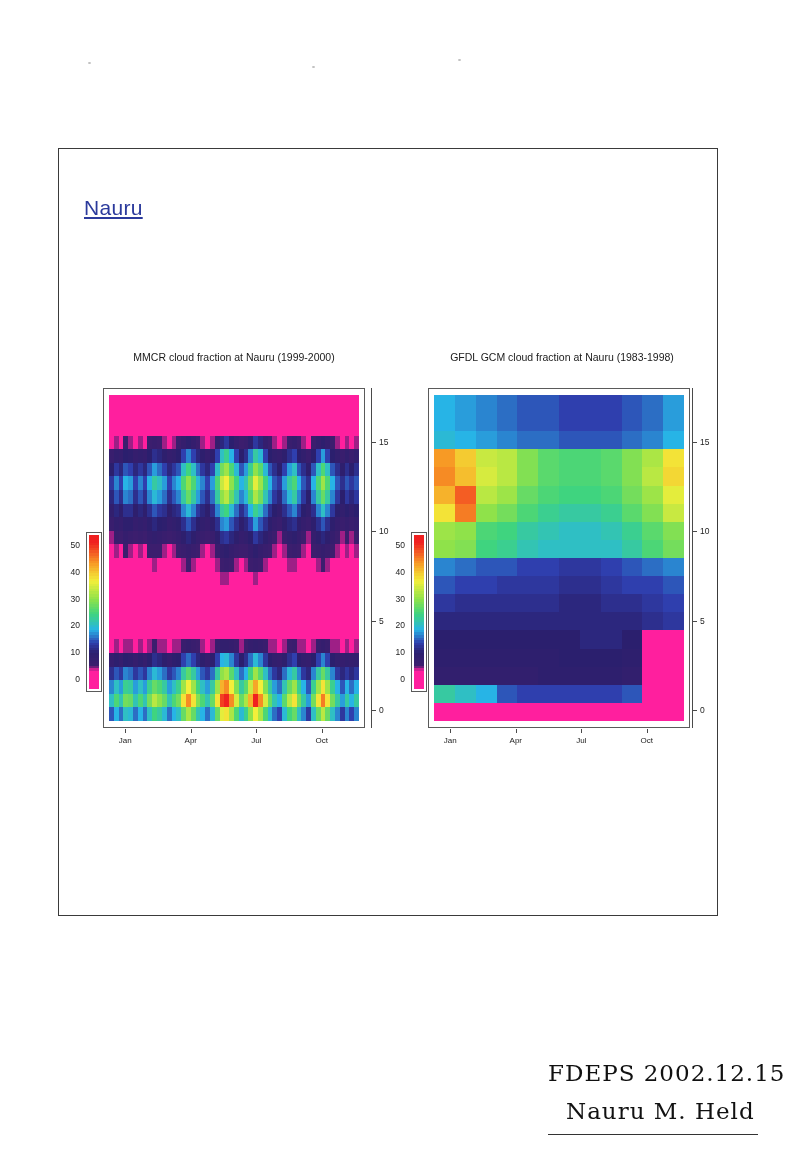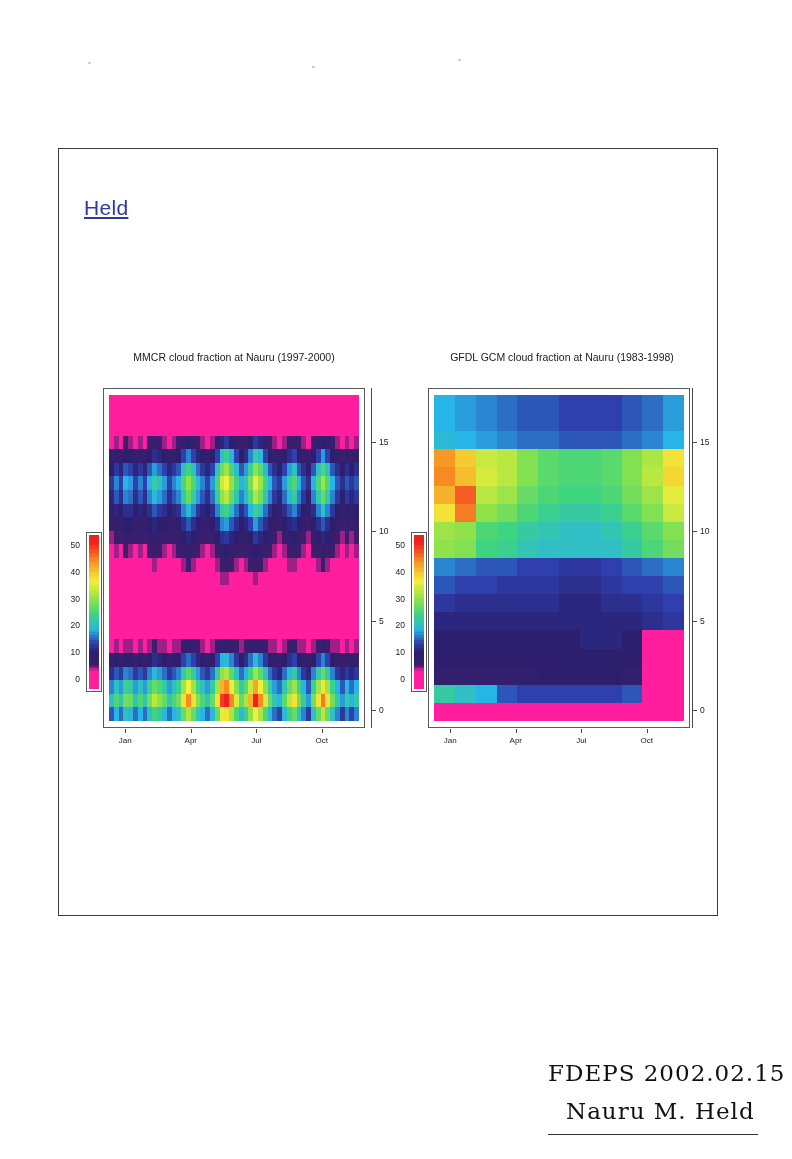--- a/index.html
+++ b/index.html
@@ -146,24 +146,24 @@
 </head>
 <body>
 
 <div class="speck" style="left:88px;top:62px;width:3px;height:2px;"></div>
 <div class="speck" style="left:312px;top:66px;width:3px;height:2px;"></div>
 <div class="speck" style="left:458px;top:59px;width:3px;height:2px;"></div>
 <div class="speck" style="left:74px;top:266px;width:3px;height:2px;"></div>
 
 <div class="page-frame"></div>
 
-<div class="slide-title">Held</div>
+<div class="slide-title">Nauru</div>
 
 <div class="panel">
-  <div class="panel-title" style="left:102px;top:351px;width:264px;">MMCR cloud fraction at Nauru (1997-2000)</div>
+  <div class="panel-title" style="left:102px;top:351px;width:264px;">MMCR cloud fraction at Nauru (1999-2000)</div>
   <div class="heatmap-wrap" style="left:103px;top:388px;width:262px;height:340px;">
     <div class="heatmap" id="hm0" style="grid-template-columns: repeat(52, 1fr); grid-template-rows: repeat(24, 1fr);">
         <div class="cell" style="background: rgb(255, 31, 158);"></div>
         <div class="cell" style="background: rgb(255, 31, 158);"></div>
         <div class="cell" style="background: rgb(255, 31, 158);"></div>
         <div class="cell" style="background: rgb(255, 31, 158);"></div>
         <div class="cell" style="background: rgb(255, 31, 158);"></div>
         <div class="cell" style="background: rgb(255, 31, 158);"></div>
         <div class="cell" style="background: rgb(255, 31, 158);"></div>
         <div class="cell" style="background: rgb(255, 31, 158);"></div>
@@ -1818,15 +1818,15 @@
   <div id="cblab1">
       <div class="cb-label" style="left: 381px; width: 24px; top: 678.667px;">0</div>
       <div class="cb-label" style="left: 381px; width: 24px; top: 652px;">10</div>
       <div class="cb-label" style="left: 381px; width: 24px; top: 625.333px;">20</div>
       <div class="cb-label" style="left: 381px; width: 24px; top: 598.667px;">30</div>
       <div class="cb-label" style="left: 381px; width: 24px; top: 572px;">40</div>
       <div class="cb-label" style="left: 381px; width: 24px; top: 545.333px;">50</div>
     </div>
 </div>
 
-<div class="handwriting hw1">FDEPS 2002.02.15</div>
+<div class="handwriting hw1">FDEPS 2002.12.15</div>
 <div class="handwriting hw2">Nauru M. Held</div>
 <div class="hw-underline"></div>
 
 </body></html>

